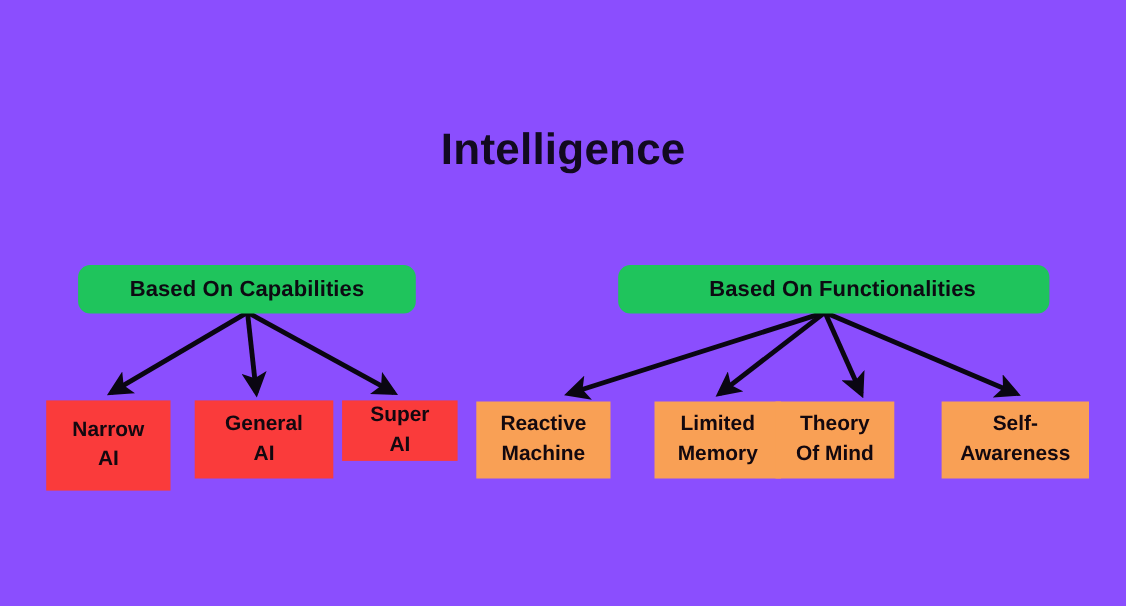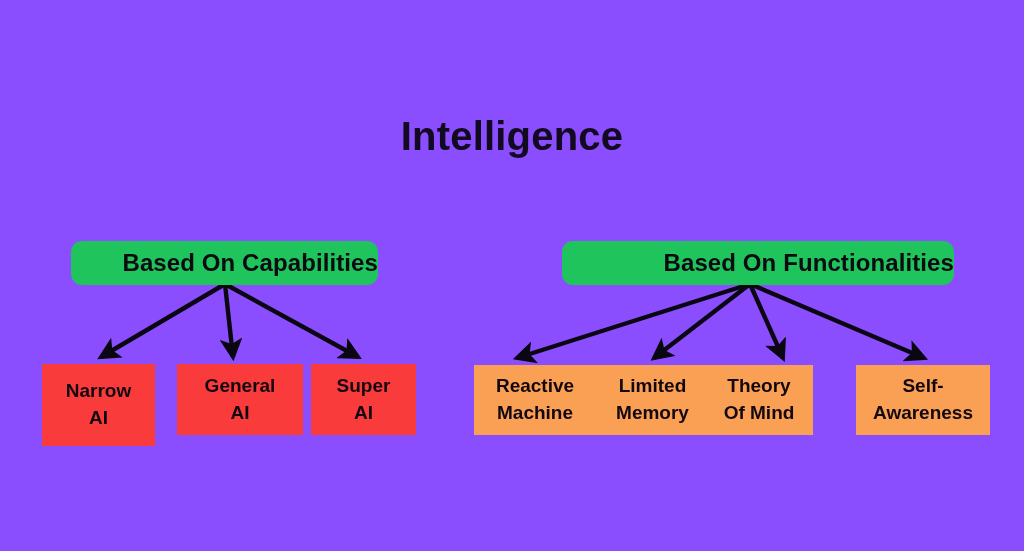--- a/index.html
+++ b/index.html
@@ -41,23 +41,23 @@
   .title .line2 {
     display: block;
     margin-top: 44px;
   }
   .group-header {
     position: absolute;
     background: #1FC45C;
     border-radius: 11px;
     display: flex;
     align-items: center;
-    justify-content: flex-end;
+    justify-content: center;
     color: #0d0a12;
-    font-size: 24px;
+    font-size: 20px;
     font-weight: bold;
     letter-spacing: 0.1px;
   }
   #header-capabilities {
     left: 71px;
     top: 241px;
     width: 307px;
     height: 44px;
   }
   #header-functionalities {
@@ -137,26 +137,26 @@
   <div class="leaf red" style="left:42px; top:364px; width:113px; height:82px;">
     <span>Narrow</span>
     <span>AI</span>
   </div>
 
   <div class="leaf red" style="left:177px; top:364px; width:126px; height:71px;">
     <span>General</span>
     <span>AI</span>
   </div>
 
-  <div class="leaf red" style="left:311px; top:364px; width:105px; height:71px;">
+  <div class="leaf red" style="left:311px; top:364px; width:105px; height:55px;">
     <span>Super</span>
     <span>AI</span>
   </div>
 
-  <div class="leaf orange" style="left:474px; top:365px; width:122px; height:70px;text-align:center;">
+  <div class="leaf orange" style="left:433px; top:365px; width:122px; height:70px;text-align:center;">
     <span>Reactive</span>
     <span>Machine</span>
   </div>
 
   <div class="leaf orange" style="left:595px; top:365px; width:115px; height:70px;">
     <span>Limited</span>
     <span>Memory</span>
   </div>
 
   <div class="leaf orange" style="left:705px; top:365px; width:108px; height:70px;">

